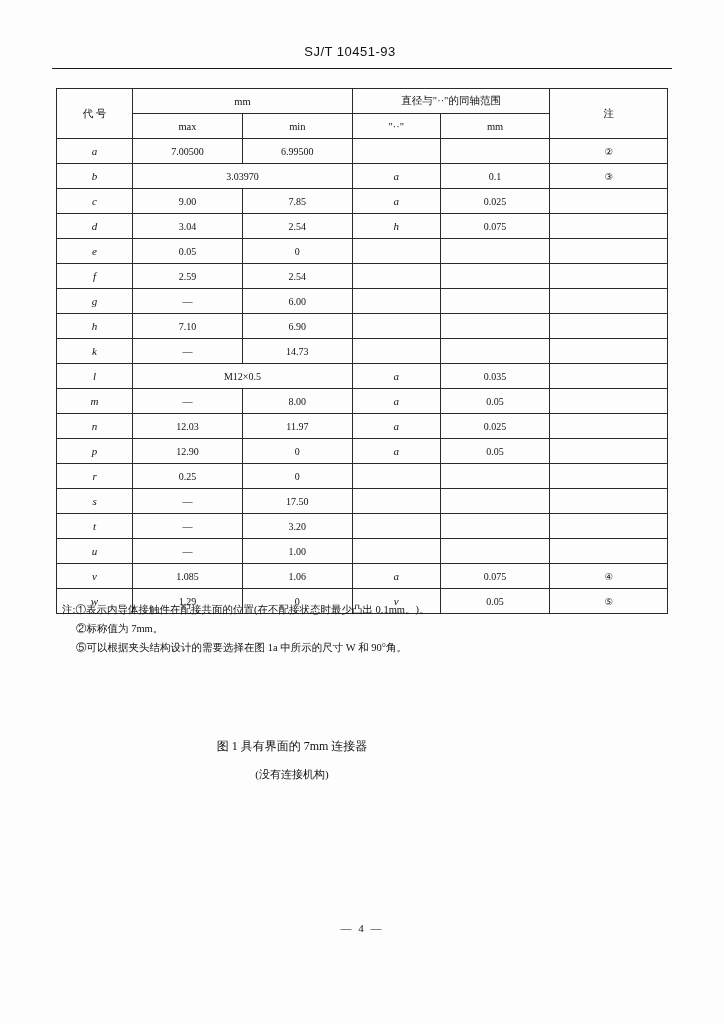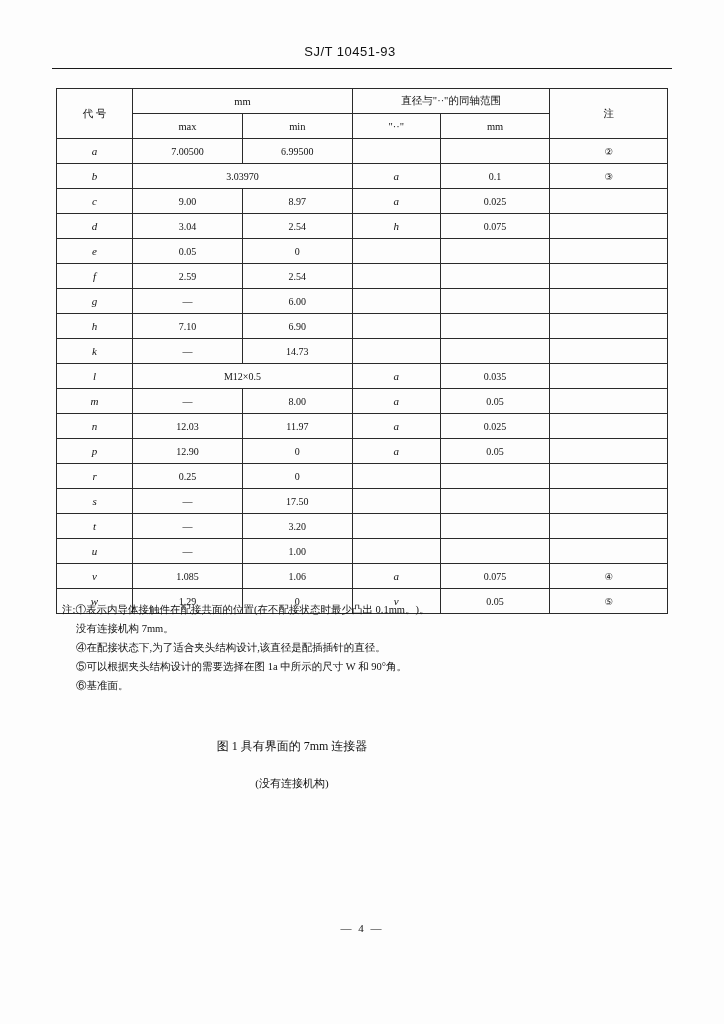--- a/index.html
+++ b/index.html
@@ -85,21 +85,21 @@
   .notes .indent { padding-left: 14px; }
   .figcap {
     position: absolute;
     top: 738px;
     left: 0;
     width: 584px;
     text-align: center;
     font-size: 12px;
   }
   .figcap .l2 {
-    margin-top: 21px;
+    margin-top: 12px;
     font-size: 11px;
   }
   .pagenum {
     position: absolute;
     top: 922px;
     left: 0;
     width: 724px;
     text-align: center;
     font-size: 11px;
     letter-spacing: 2px;
@@ -144,21 +144,21 @@
           <tr>
             <td class="c-code ital">b</td>
             <td class="c-max" colspan="2">3.03970</td>
             <td class="c-ref ital">a</td>
             <td class="c-val">0.1</td>
             <td class="c-note circ">③</td>
           </tr>
           <tr>
             <td class="c-code ital">c</td>
             <td class="c-max">9.00</td>
-            <td class="c-min">8.97</td>
+            <td class="c-min">7.85</td>
             <td class="c-ref ital">a</td>
             <td class="c-val">0.025</td>
             <td class="c-note circ"></td>
           </tr>
           <tr>
             <td class="c-code ital">d</td>
             <td class="c-max">3.04</td>
             <td class="c-min">2.54</td>
             <td class="c-ref ital">h</td>
             <td class="c-val">0.075</td>
@@ -282,24 +282,22 @@
             <td class="c-ref ital">v</td>
             <td class="c-val">0.05</td>
             <td class="c-note circ">⑤</td>
           </tr>
         </tbody>
     </table>
   </div>
 
   <div class="notes">
       <div>注:①表示内导体接触件在配接共面的位置(在不配接状态时最少凸出 0.1mm。)。</div>
-      <div class="indent">没有连接机构 7mm。</div>
-      <div class="indent">④在配接状态下,为了适合夹头结构设计,该直径是配插插针的直径。</div>
+      <div class="indent">②标称值为 7mm。</div>
       <div class="indent">⑤可以根据夹头结构设计的需要选择在图 1a 中所示的尺寸 W 和 90°角。</div>
-      <div class="indent">⑥基准面。</div>
     </div>
 
   <div class="figcap">
     <div class="l1">图 1  具有界面的 7mm 连接器</div>
     <div class="l2">(没有连接机构)</div>
   </div>
 
   <div class="pagenum">— 4 —</div>
 
 </div>

